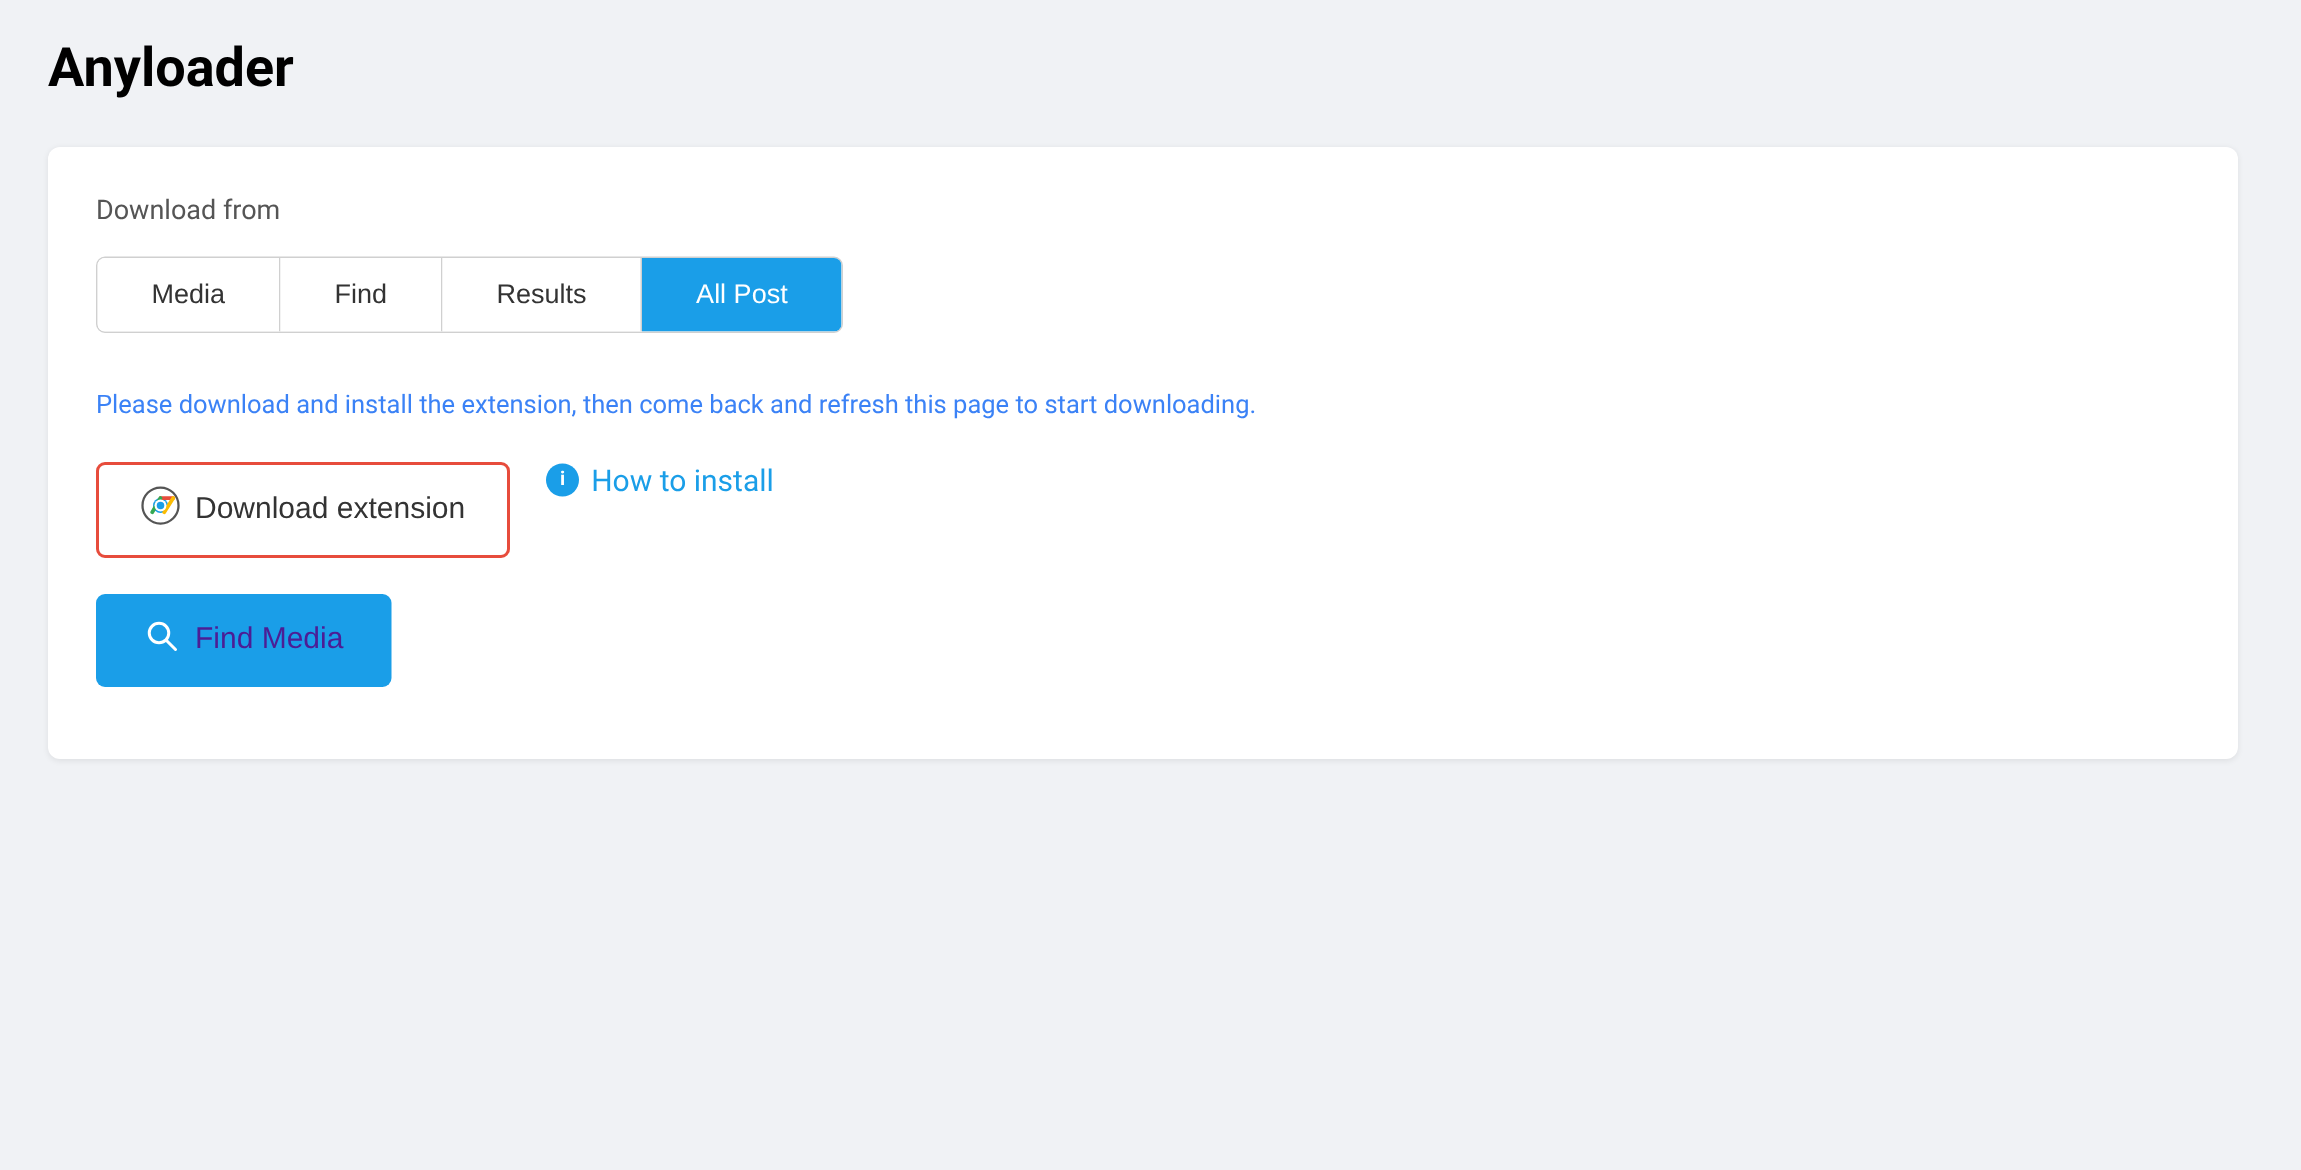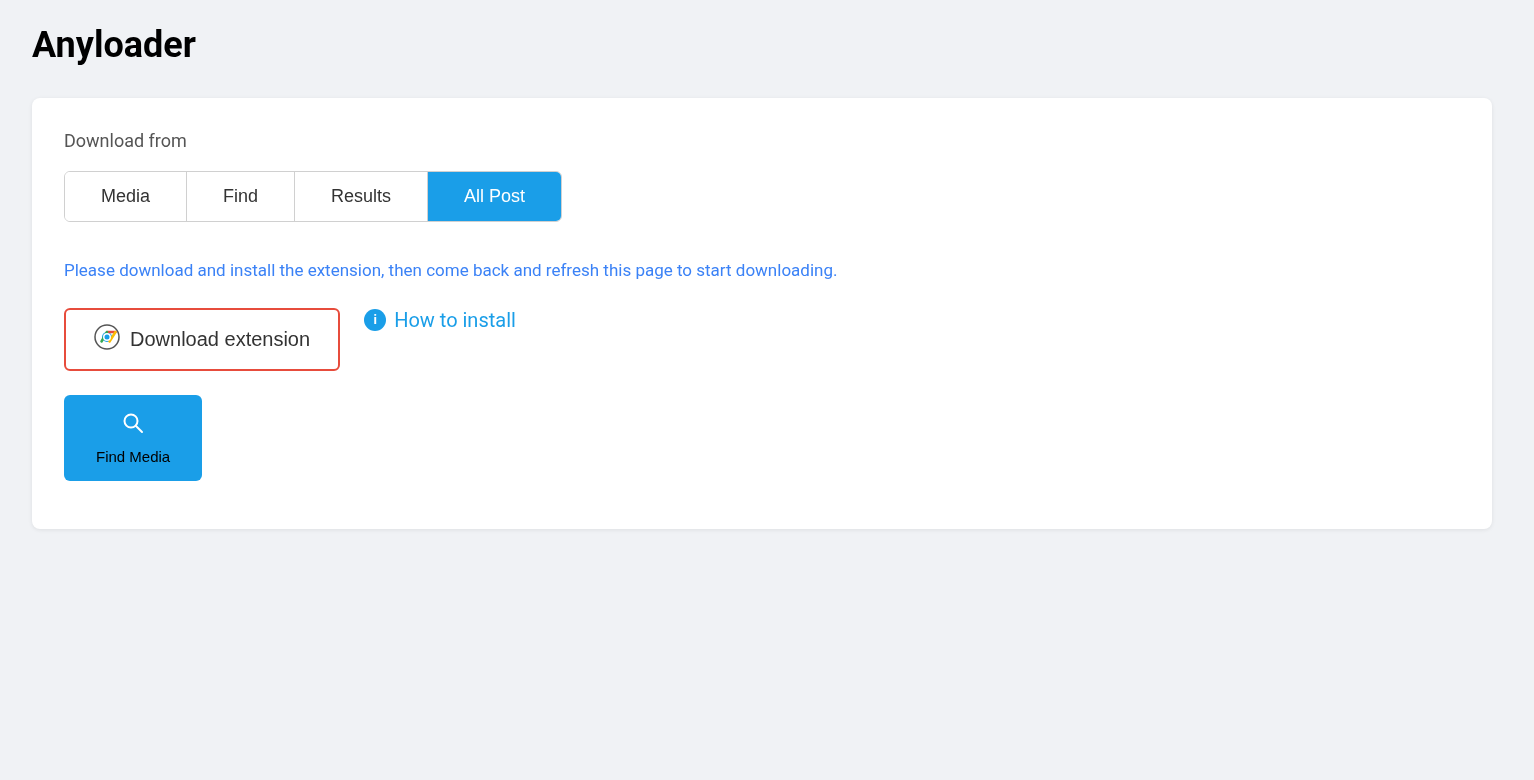--- a/index.html
+++ b/index.html
@@ -152,29 +152,28 @@
       display: inline-flex;
       align-items: center;
       justify-content: center;
       flex-shrink: 0;
     }
 
     .find-media-btn {
       display: flex;
       align-items: center;
       gap: 10px;
-      font-size: 15px;
-      font-weight: 500;
-      color: #000000;
+      font-size: 20px;
+      font-weight: 500;
+      color: #4c1d95;
       background: #1a9ee8;
       border: none;
       border-radius: 6px;
       padding: 16px 32px;
       cursor: pointer;
-      flex-direction: column;
     }
 
     .search-icon-circle {
       width: 24px;
       height: 24px;
       display: inline-block;
     }
   </style>
 </head>
 <body>

